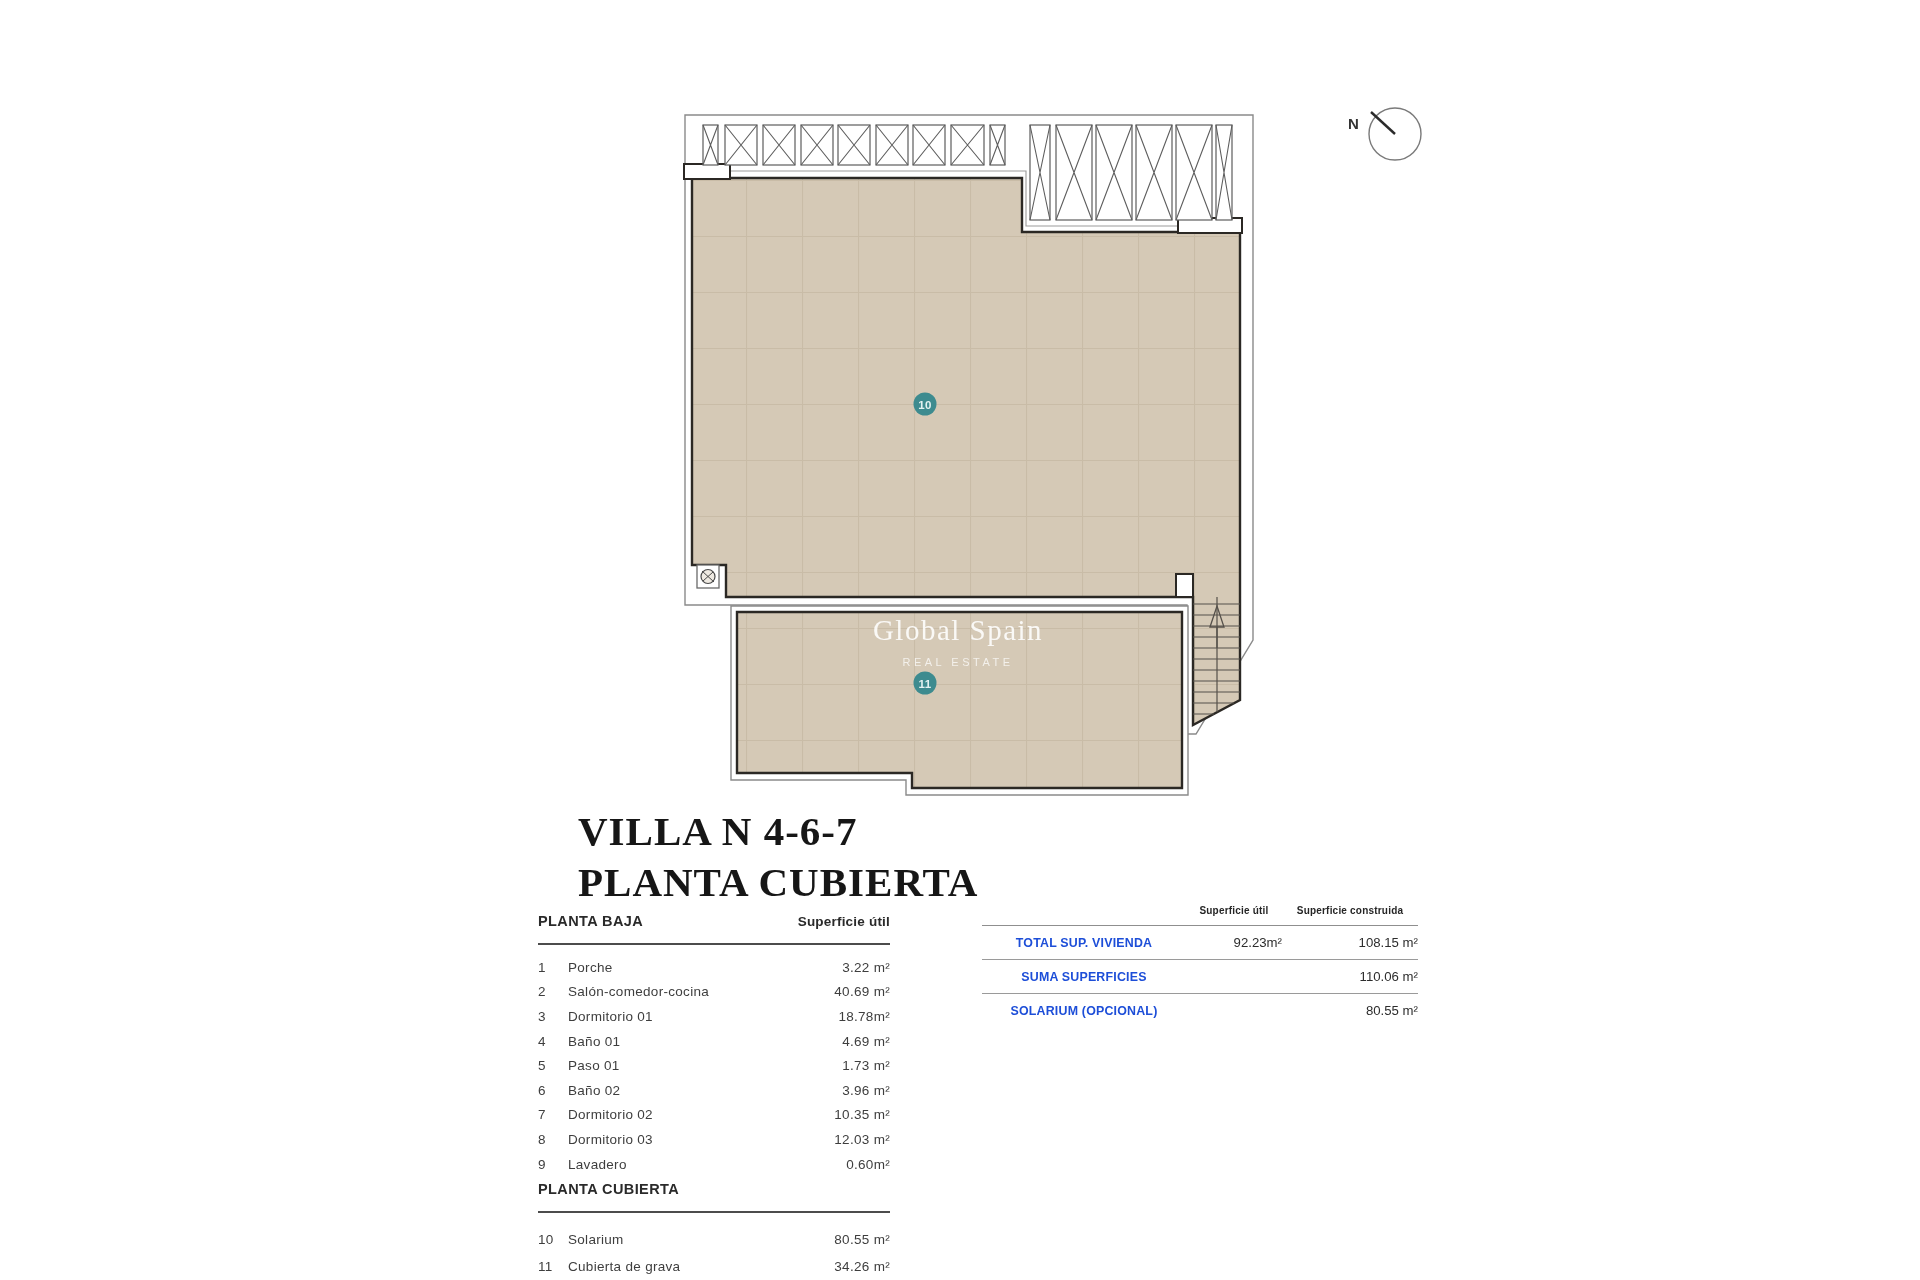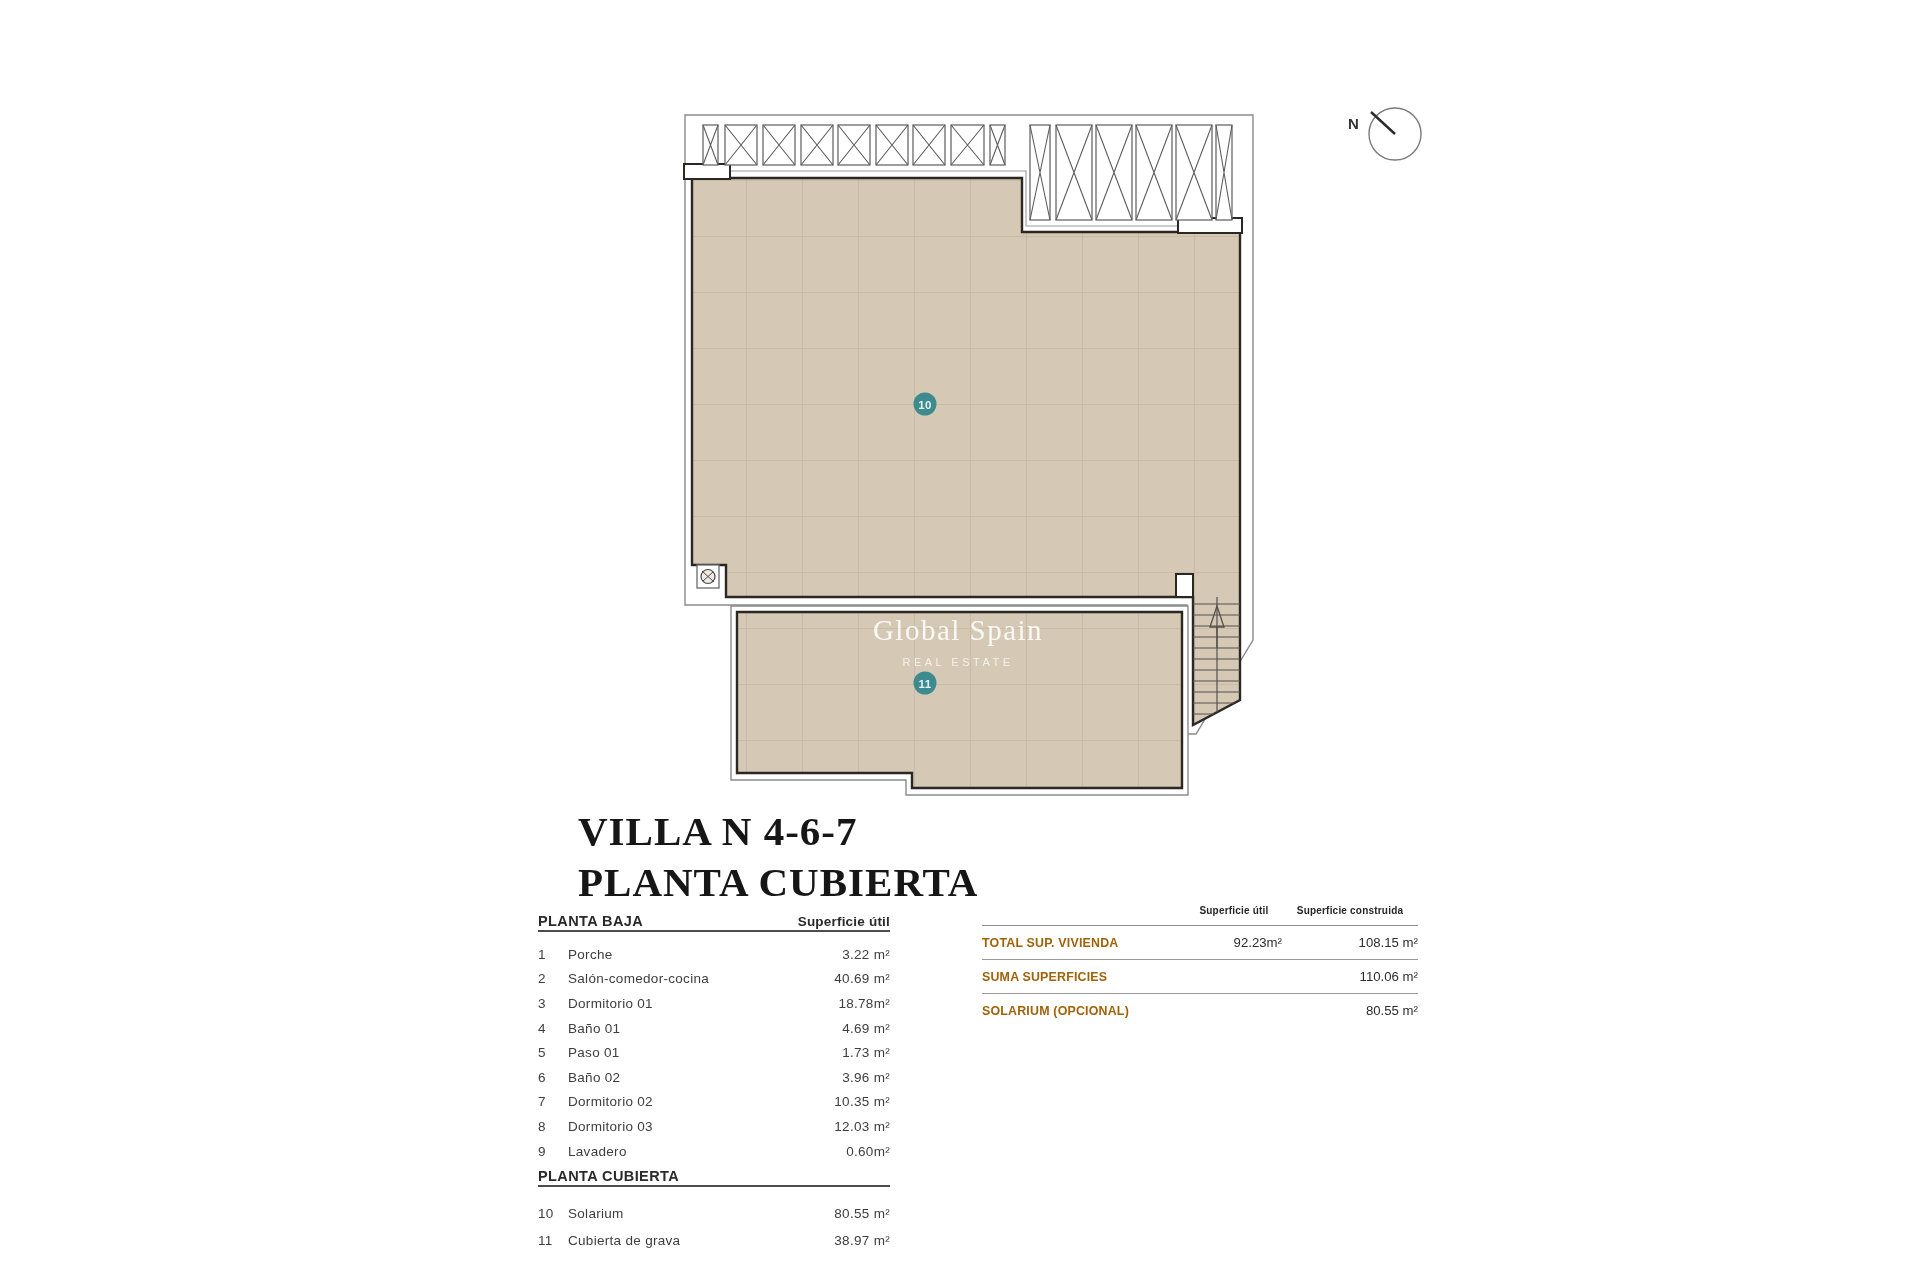--- a/index.html
+++ b/index.html
@@ -21,42 +21,42 @@
   
   .marker{position:absolute;width:23px;height:23px;border-radius:50%;background:#3d8b8f;
           color:#e3f2f1;font-size:11.5px;font-weight:700;display:flex;align-items:center;
           justify-content:center;transform:translate(-50%,-50%);letter-spacing:.3px;}
   .marker-10{left:925px;top:404px;}
   .marker-11{left:925px;top:683px;}
 
   
   .lt{position:absolute;left:538px;top:913px;width:352px;}
   .lt-head{display:flex;justify-content:space-between;align-items:flex-end;
-           border-bottom:2px solid #4c4c4c;padding-bottom:1px;}
+           border-bottom:2px solid #4c4c4c;padding-bottom:14px;}
   .lt-heading{font-weight:700;font-size:14.5px;color:#2a2a2a;letter-spacing:.4px;}
   .lt-col{font-weight:700;font-size:13.5px;color:#2a2a2a;letter-spacing:.2px;}
   .lt-rows{margin-top:10px;}
   .lt-row{display:flex;align-items:center;height:24.6px;font-size:13.5px;letter-spacing:.3px;}
   .lt-num{width:30px;}
   .lt-name{flex:1;}
   .lt-val{text-align:right;white-space:nowrap;}
   .lt-head2{margin-top:5px;}
   .lt-rows2{margin-top:13px;}
   .lt-rows2 .lt-row{height:27px;}
 
   
   .rt{position:absolute;left:982px;top:905px;width:436px;color:#2d2d2d;}
   .rt-head{display:flex;align-items:flex-end;padding-bottom:9px;border-bottom:1px solid #8f8f8f;}
   .rt-spacer{flex:1;}
   .rt-h{font-weight:700;font-size:10px;text-align:center;letter-spacing:.2px;color:#262626;}
   .rt-col-util{width:96px;}
   .rt-col-con{width:136px;}
   .rt-row{display:flex;align-items:center;height:33px;border-bottom:1px solid #9a9a9a;}
   .rt-row:last-child{border-bottom:none;}
-  .rt-label{flex:1;font-weight:700;font-size:12.4px;letter-spacing:.2px;color:#a16207;white-space:nowrap;}
+  .rt-label{flex:1;font-weight:700;font-size:12.4px;letter-spacing:.2px;color:#1d4ed8;white-space:nowrap;text-align:center;}
   .rt-val{font-size:13.2px;text-align:right;white-space:nowrap;}
 </style>
 </head>
 <body>
 
 <div class="page">
 
   <svg class="plan" width="1920" height="1280" viewBox="0 0 1920 1280">
     <defs>
       <pattern id="tiles" width="56" height="56" patternUnits="userSpaceOnUse" patternTransform="translate(18,12)">
@@ -199,21 +199,21 @@
     </div>
     <div class="lt-rows lt-rows2">
       <div class="lt-row">
         <span class="lt-num">10</span>
         <span class="lt-name">Solarium</span>
         <span class="lt-val">80.55 m²</span>
       </div>
       <div class="lt-row">
         <span class="lt-num">11</span>
         <span class="lt-name">Cubierta de grava</span>
-        <span class="lt-val">38.97 m²</span>
+        <span class="lt-val">34.26 m²</span>
       </div>
     </div>
   </div>
 
   <div class="rt">
     <div class="rt-head">
       <div class="rt-spacer"></div>
       <div class="rt-h rt-col-util">Superficie útil</div>
       <div class="rt-h rt-col-con">Superficie construida</div>
     </div>

